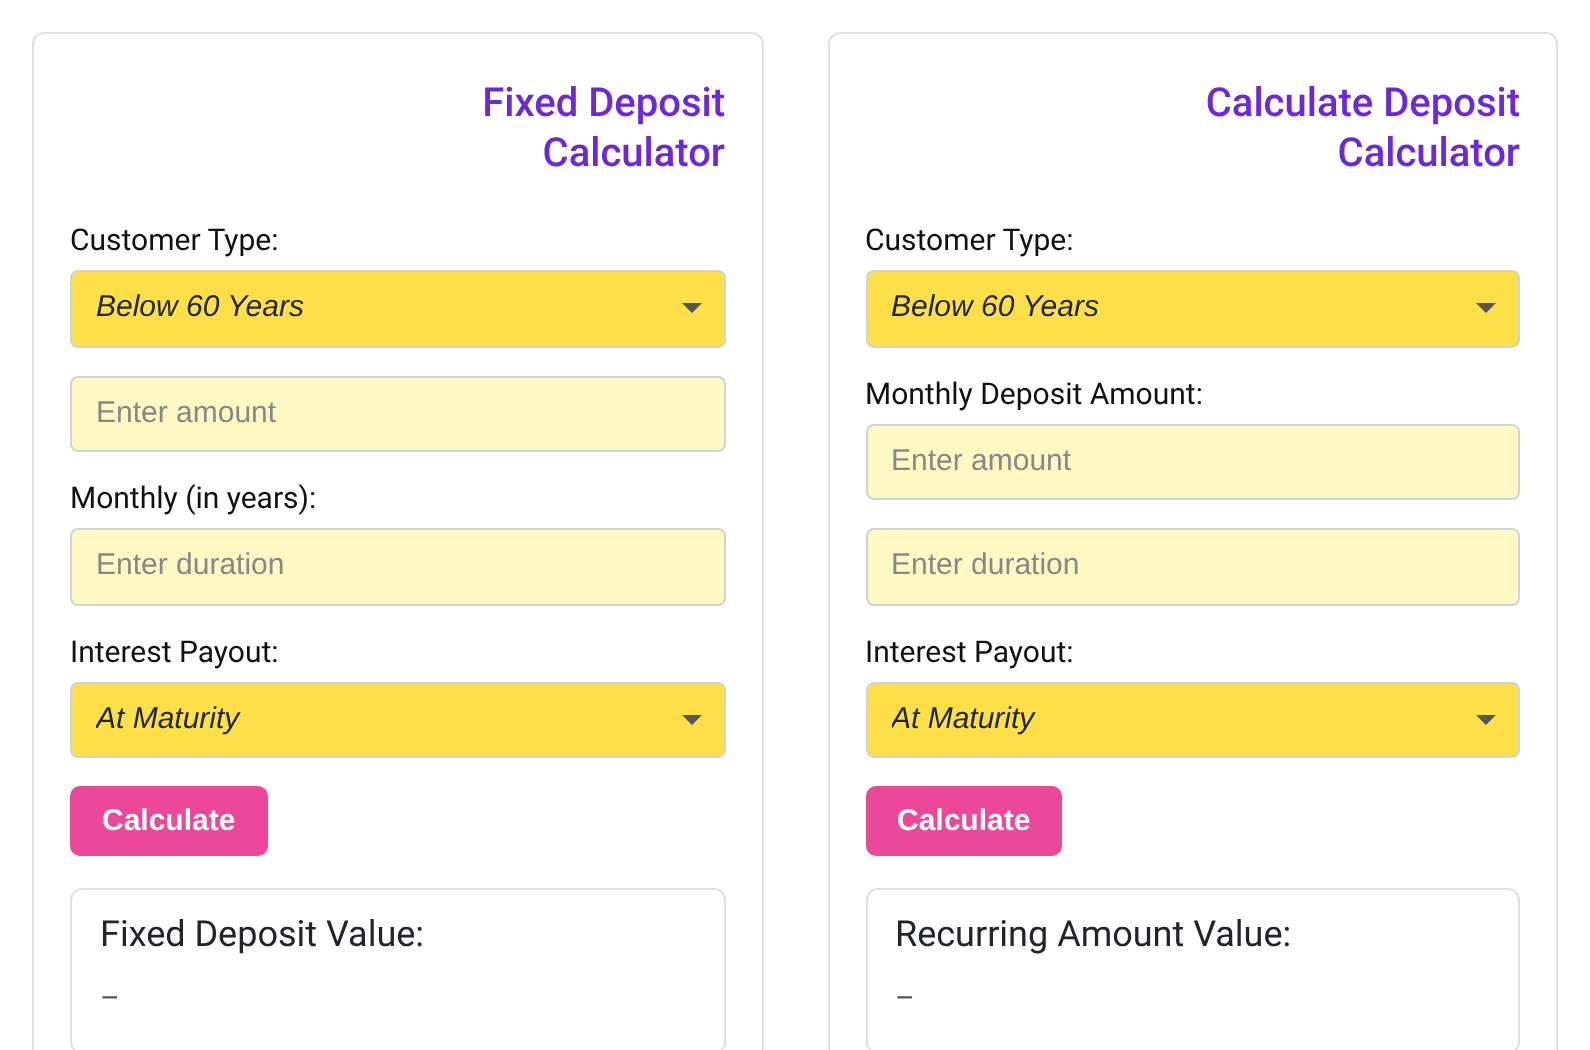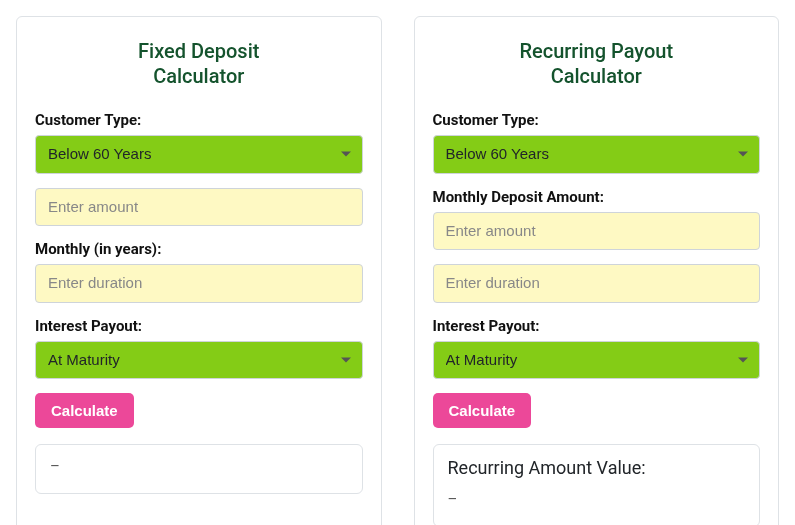--- a/index.html
+++ b/index.html
@@ -16,31 +16,31 @@
     max-width: 795px;
   }
   .card {
     flex: 1;
     border: 1px solid #dee2e6;
     border-radius: 6px;
     padding: 16px 18px 20px;
     background: #fff;
   }
   .card-title {
-    text-align: center;
+    text-align: right;
     font-size: 20px;
     font-weight: 500;
     line-height: 1.25;
     margin: 6px 0 22px;
-    color: #14532d;
+    color: #6d28d9;
   }
   .form-group { margin-bottom: 14px; }
   .form-label {
     display: block;
-    font-weight: 700;
+    font-weight: 400;
     font-size: 15px;
     margin-bottom: 6px;
     color: #111;
   }
   .form-control, .form-select {
     width: 100%;
     padding: 7px 12px;
     font-size: 15px;
     line-height: 1.5;
     color: #212529;
@@ -56,21 +56,21 @@
     position: absolute;
     right: 12px;
     top: 50%;
     width: 0; height: 0;
     border-left: 5px solid transparent;
     border-right: 5px solid transparent;
     border-top: 5px solid #555;
     transform: translateY(-50%);
     pointer-events: none;
   }
-  .form-select { background: #84cc16; }
+  .form-select { background: #fde047; font-style: italic; }
   .btn {
     display: inline-block;
     background: #ec4899;
     color: #fff;
     border: none;
     border-radius: 5px;
     padding: 9px 16px;
     font-size: 15px;
     font-weight: 700;
     cursor: pointer;
@@ -126,27 +126,28 @@
       <div class="select-wrap">
         <select class="form-select">
           <option>At Maturity</option>
         </select>
       </div>
     </div>
 
     <button class="btn">Calculate</button>
 
     <div class="result-box">
+      <div class="result-title">Fixed Deposit Value:</div>
       <div class="result-value">–</div>
     </div>
   </div>
 
   <div class="card">
     <h4 class="card-title">
-      <span>Recurring Payout</span><br>
+      <span>Calculate Deposit</span><br>
       <span>Calculator</span>
     </h4>
 
     <div class="form-group">
       <label class="form-label">Customer Type:</label>
       <div class="select-wrap">
         <select class="form-select">
           <option>Below 60 Years</option>
         </select>
       </div>

